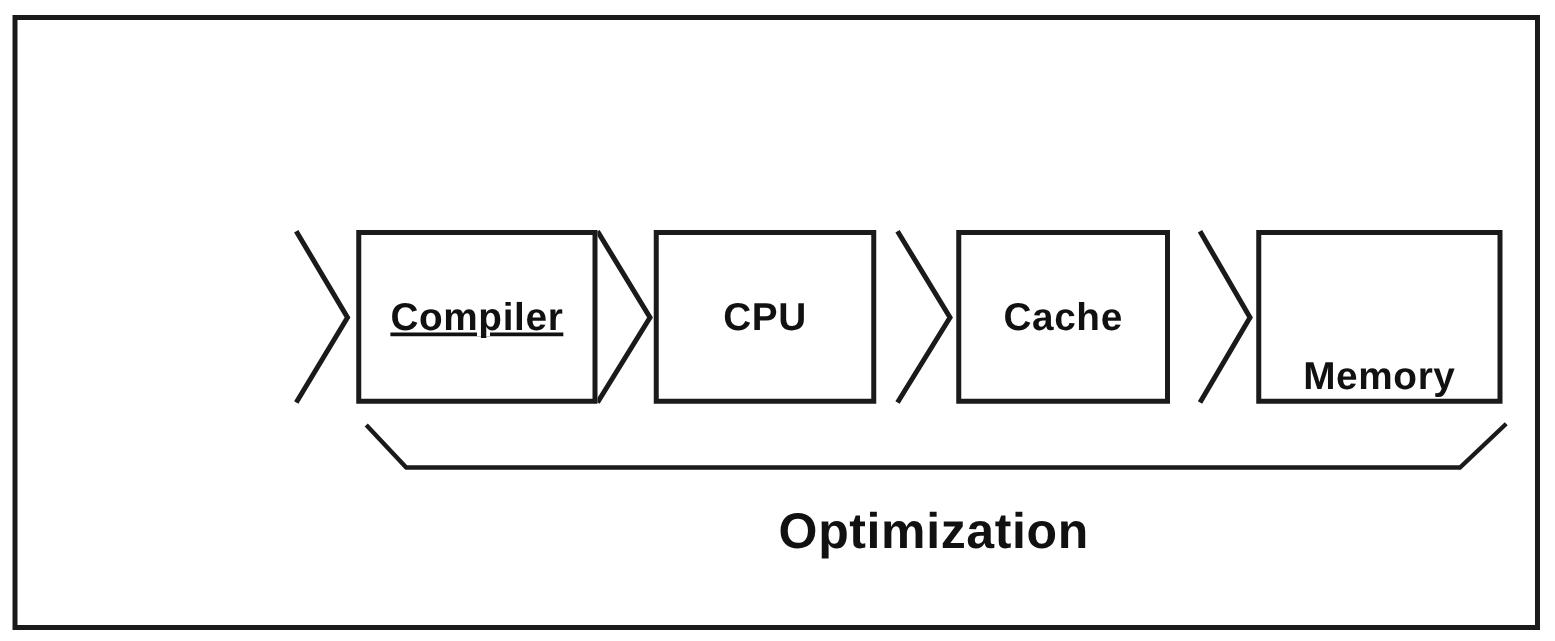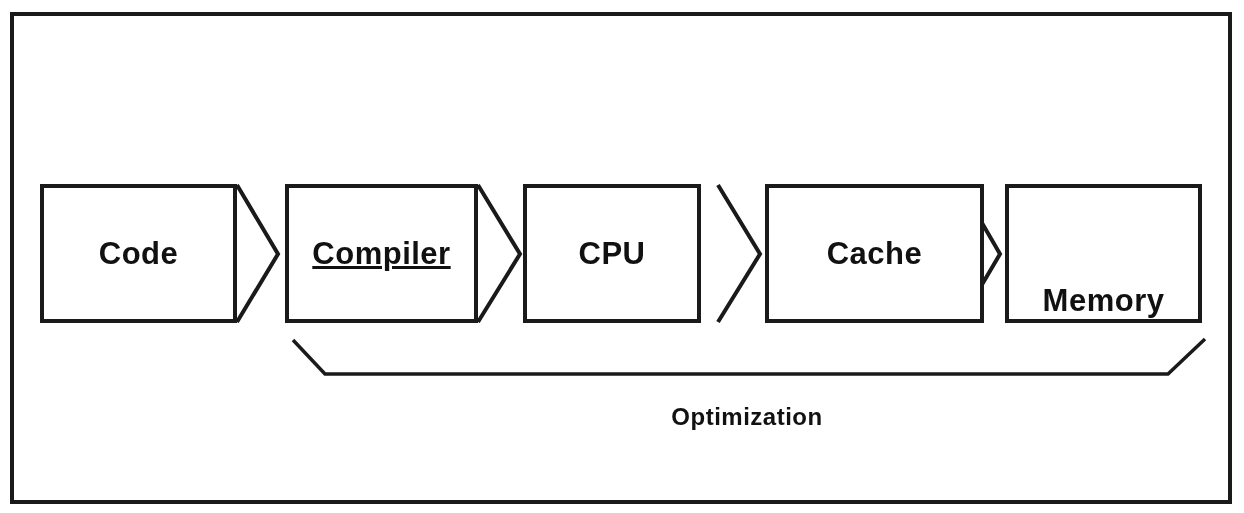--- a/index.html
+++ b/index.html
@@ -54,52 +54,49 @@
     align-items: center;
     justify-content: center;
     font-weight: bold;
     font-size: 31px;
     letter-spacing: 0.5px;
     color: var(--text);
   }
   .box-0 { left: 40px;   width: 197px; }
   .box-1 { left: 285px;  width: 193px; text-decoration: underline; }
   .box-2 { left: 523px;  width: 178px; }
-  .box-3 { left: 765px;  width: 219px; }
+  .box-3 { left: 765px;  width: 171px; }
   .box-4 { left: 1005px; width: 197px; align-items: flex-end; }
   .caption {
     position: absolute;
     top: 403px;
     left: 747px;
     transform: translateX(-50%);
     font-weight: bold;
-    font-size: 24px;
+    font-size: 40px;
     letter-spacing: 0.5px;
     color: var(--text);
     white-space: nowrap;
   }
 </style>
 </head>
 <body>
 
 <div class="canvas">
 
   <div class="frame"></div>
 
   <svg class="layer" viewBox="0 0 1244 513">
     <polyline class="chevron" points="237,185 278,254 237,322"></polyline>
     <polyline class="chevron" points="478,185 520,254 478,322"></polyline>
     <polyline class="chevron" points="718,185 760,254 718,322"></polyline>
     <polyline class="chevron" points="960,185 1000,254 960,322"></polyline>
     <polyline class="brace" points="293,340 325,374 1168,374 1205,339"></polyline>
   </svg>
 
-  <div class="box box-0">
-    <span>Code</span>
-  </div>
   <div class="box box-1">
     <span>Compiler</span>
   </div>
   <div class="box box-2">
     <span>CPU</span>
   </div>
   <div class="box box-3">
     <span>Cache</span>
   </div>
   <div class="box box-4">

